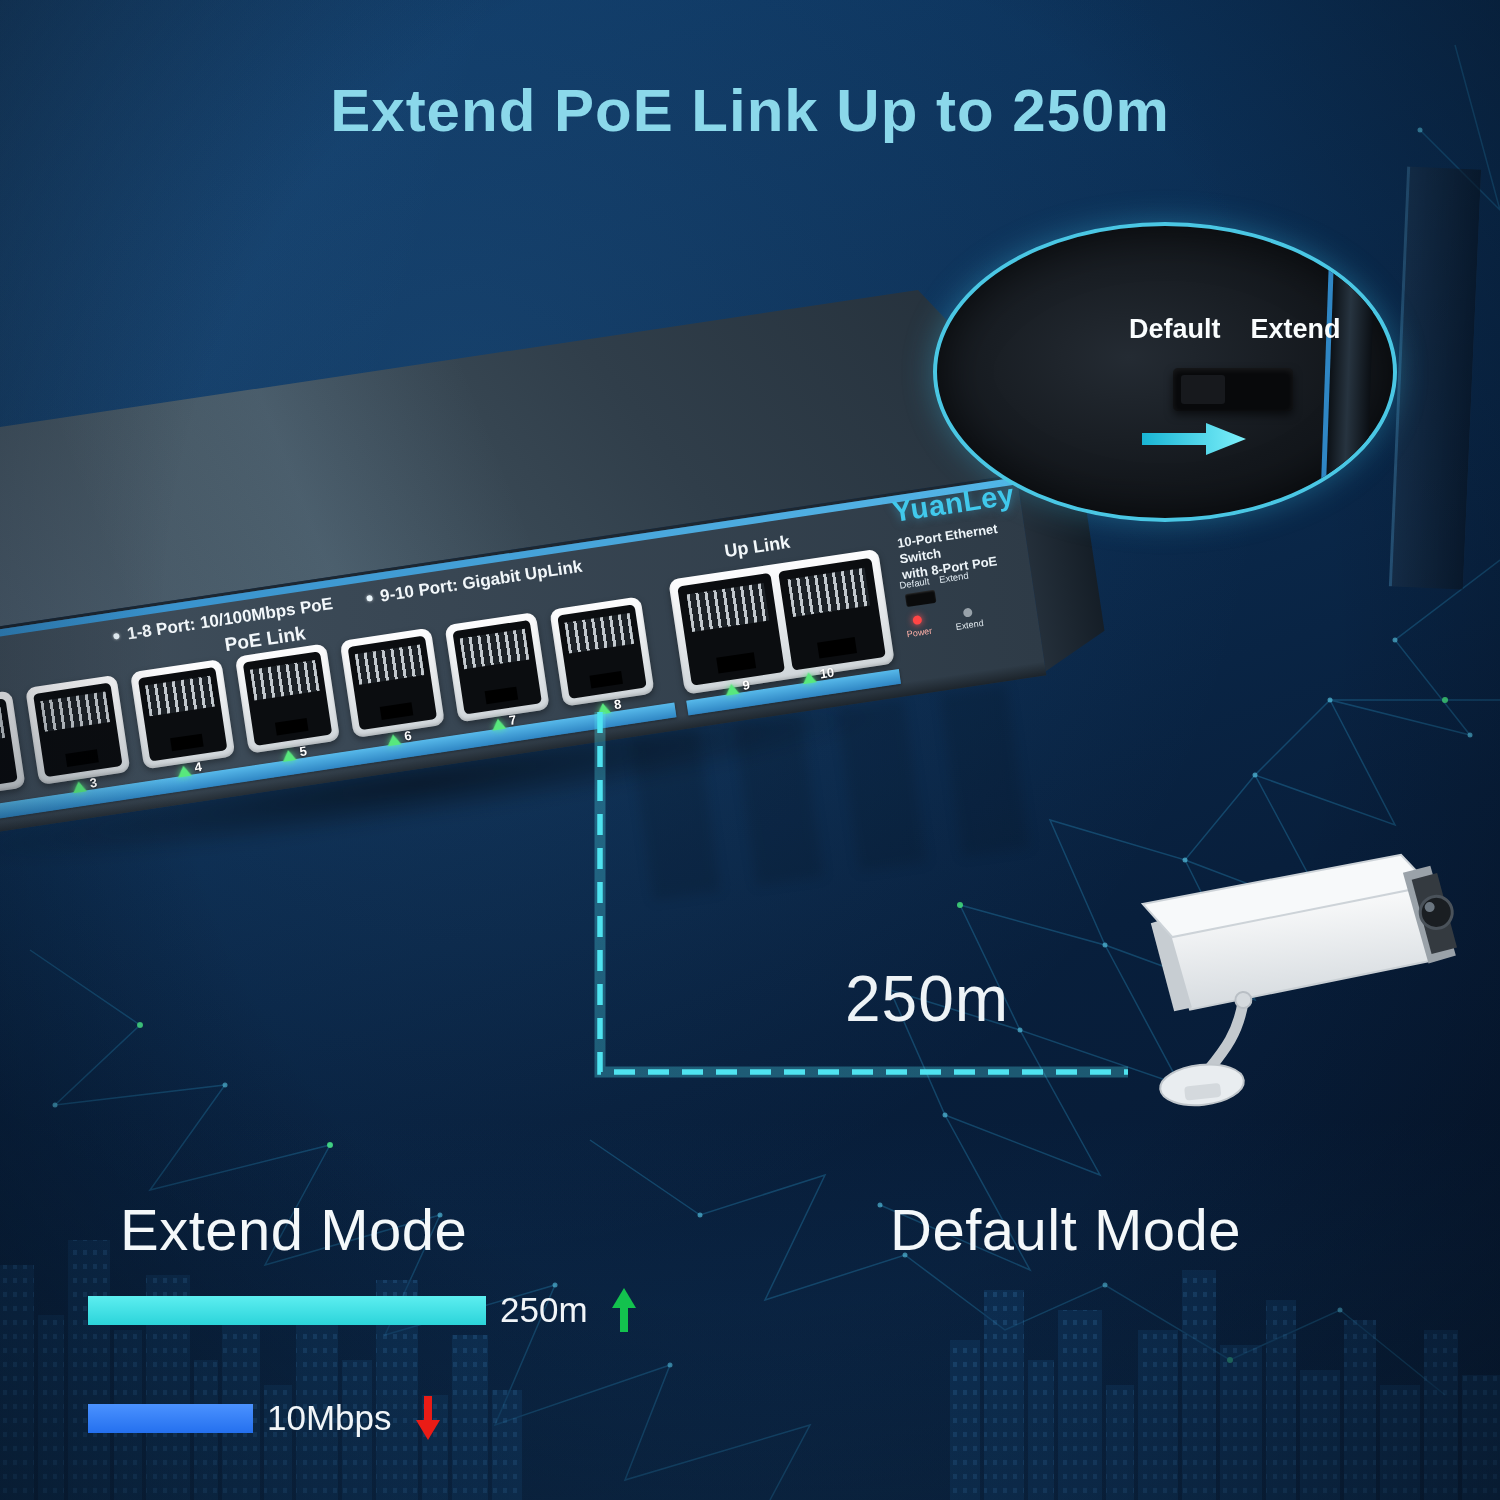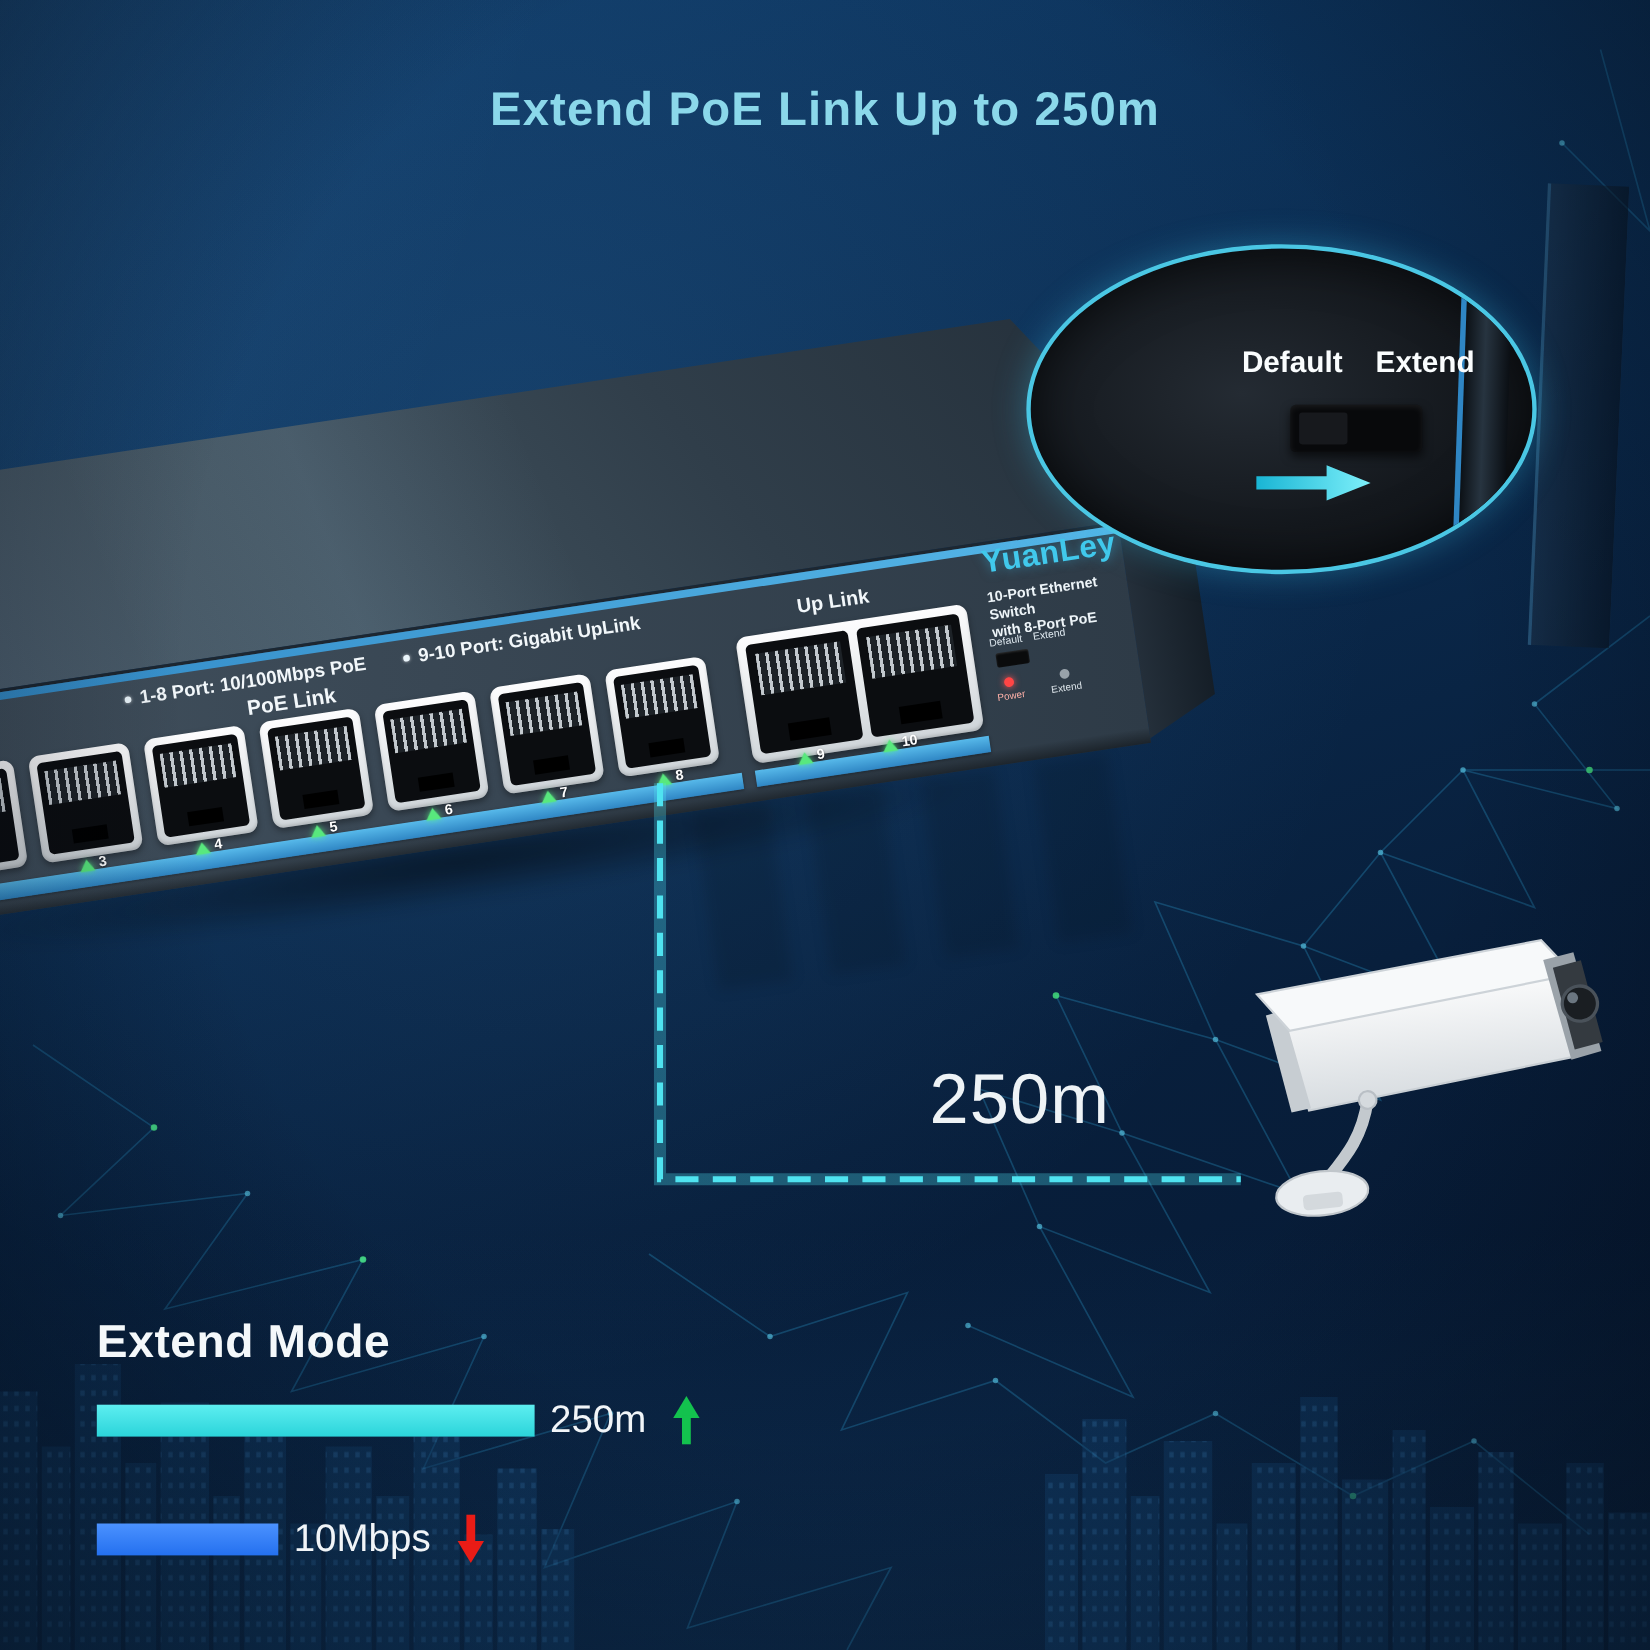--- a/index.html
+++ b/index.html
@@ -21,21 +21,21 @@
   .right-panel { position:absolute; left:1398px; top:168px; width:74px; height:420px; z-index:3;
                  transform:rotate(2.5deg); opacity:.75;
                  background:linear-gradient(90deg, rgba(40,60,80,.55), rgba(10,20,32,.75));
                  border-left:3px solid rgba(80,160,215,.55); }
   .ghost-ports { position:absolute; left:640px; top:710px; width:380px; height:165px; z-index:4;
                  transform:rotate(-8deg); opacity:.5; filter:blur(6px);
                  background:repeating-linear-gradient(90deg, rgba(5,15,25,.35) 0 68px, transparent 68px 104px); }
 
   
   .title { position:absolute; left:0; right:0; top:76px; z-index:12; text-align:center;
-           font-size:43px; font-weight:bold; letter-spacing:1px; color:#8bd8ea; }
+           font-size:60px; font-weight:bold; letter-spacing:1px; color:#8bd8ea; }
 
   
   .switch-assembly { position:absolute; left:-160px; top:451px; width:1280px; height:400px;
                      transform:rotate(-8.5deg); transform-origin:0 0; z-index:5; }
   .switch-shadow { position:absolute; left:-80px; top:392px; width:1340px; height:90px;
                    background:radial-gradient(50% 60% at 45% 25%, rgba(3,8,14,.6), transparent 70%);
                    filter:blur(7px); }
   .switch-top { position:absolute; left:-60px; top:0; width:1290px; height:200px;
                 transform:skewX(35deg); transform-origin:left bottom;
                 border-bottom:3px solid #1d2731;
@@ -111,21 +111,21 @@
 
   
   .dash-layer { position:absolute; inset:0; z-index:9; pointer-events:none; }
   .distance { position:absolute; left:845px; top:962px; z-index:11; font-size:64px; color:#eef3f6; letter-spacing:1px; }
   .camera { position:absolute; left:1118px; top:826px; width:360px; height:300px; z-index:10; }
 
   
   .mode-section { position:absolute; top:1196px; width:640px; z-index:12; }
   .mode-section.extend { left:88px; }
   .mode-section.default { left:858px; }
-  .mode-title { font-size:42px; font-weight:bold; color:#f4f8fa; letter-spacing:.5px; }
+  .mode-title { font-size:58px; font-weight:normal; color:#f4f8fa; letter-spacing:.5px;margin-left:32px; }
   .bar-row { display:flex; align-items:center; gap:14px; }
   .bar-row.r1 { margin-top:23px; }
   .bar-row.r2 { margin-top:60px; }
   .bar { height:29px; }
   .bar.cyan { background:linear-gradient(180deg,#5deef0,#2bd4da); }
   .bar.blue { background:linear-gradient(180deg,#4b92ff,#2470ef); }
   .bar-label { font-size:35px; color:#f1f5f8; }
   .trend { position:relative; width:24px; height:48px; margin-left:10px; }
   .trend .stem { position:absolute; left:8px; width:8px; }
   .trend .head { position:absolute; left:0; width:0; height:0;
@@ -419,15 +419,16 @@
       <div class="bar blue" style="width:165px"></div>
       <span class="bar-label">10Mbps</span>
       <span class="trend down">
           <span class="head"></span>
           <span class="stem"></span>
         </span>
     </div>
   </section>
 
   <section class="mode-section default">
+    <h2 class="mode-title">Default Mode</h2>
   </section>
 
 </div>
 
 </body></html>

